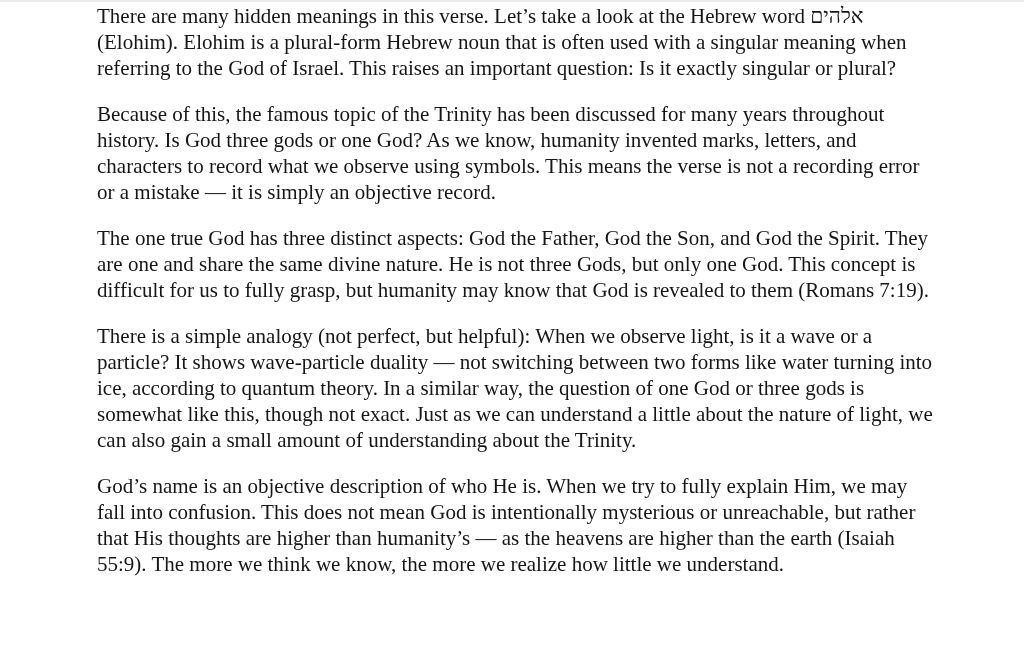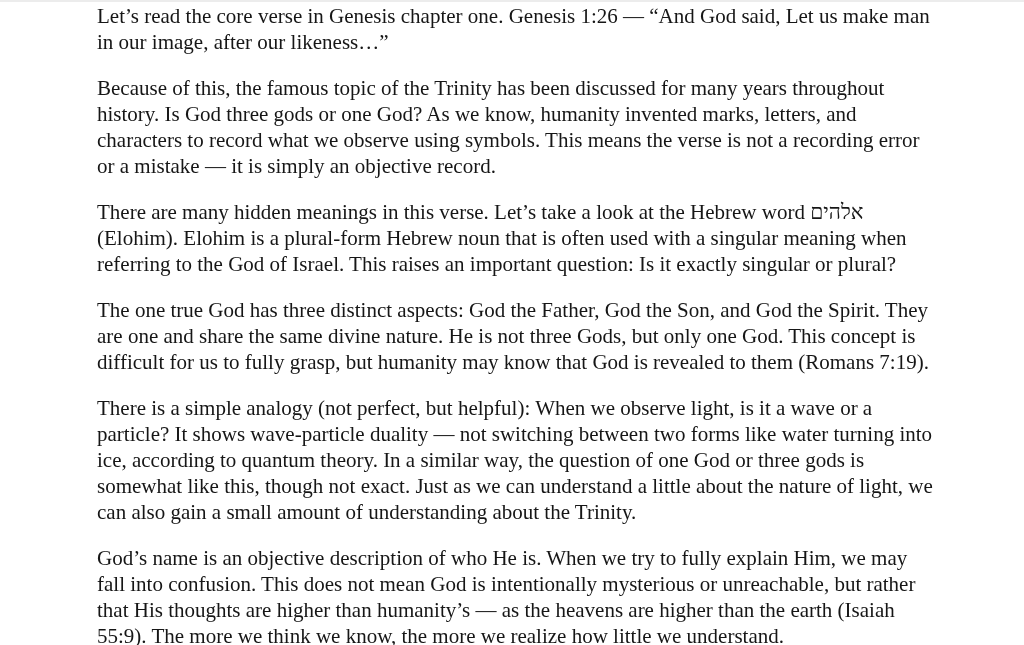--- a/index.html
+++ b/index.html
@@ -34,29 +34,27 @@
   .doc p:last-child {
     margin-bottom: 0;
   }
 </style>
 </head>
 <body>
 
 <div class="page-top-border"></div>
 
 <main class="doc">
-  <p>Let’s read the core verse in Genesis chapter one. Genesis 1:26 — “And God said, Let us make man
-in our image, after our likeness…”</p>
+  <p>There are many hidden meanings in this verse. Let’s take a look at the Hebrew word אלהים
+(Elohim). Elohim is a plural-form Hebrew noun that is often used with a singular meaning when
+referring to the God of Israel. This raises an important question: Is it exactly singular or plural?</p>
   <p>Because of this, the famous topic of the Trinity has been discussed for many years throughout
 history. Is God three gods or one God? As we know, humanity invented marks, letters, and
 characters to record what we observe using symbols. This means the verse is not a recording error
 or a mistake — it is simply an objective record.</p>
-  <p>There are many hidden meanings in this verse. Let’s take a look at the Hebrew word אלהים
-(Elohim). Elohim is a plural-form Hebrew noun that is often used with a singular meaning when
-referring to the God of Israel. This raises an important question: Is it exactly singular or plural?</p>
   <p>The one true God has three distinct aspects: God the Father, God the Son, and God the Spirit. They
 are one and share the same divine nature. He is not three Gods, but only one God. This concept is
 difficult for us to fully grasp, but humanity may know that God is revealed to them (Romans 7:19).</p>
   <p>There is a simple analogy (not perfect, but helpful): When we observe light, is it a wave or a
 particle? It shows wave-particle duality — not switching between two forms like water turning into
 ice, according to quantum theory. In a similar way, the question of one God or three gods is
 somewhat like this, though not exact. Just as we can understand a little about the nature of light, we
 can also gain a small amount of understanding about the Trinity.</p>
   <p>God’s name is an objective description of who He is. When we try to fully explain Him, we may
 fall into confusion. This does not mean God is intentionally mysterious or unreachable, but rather

